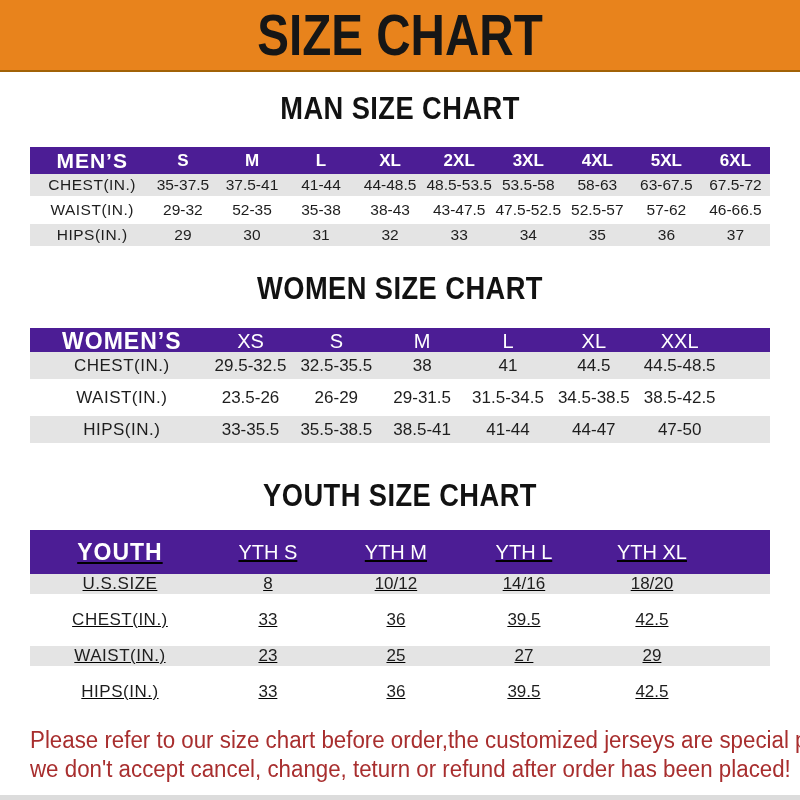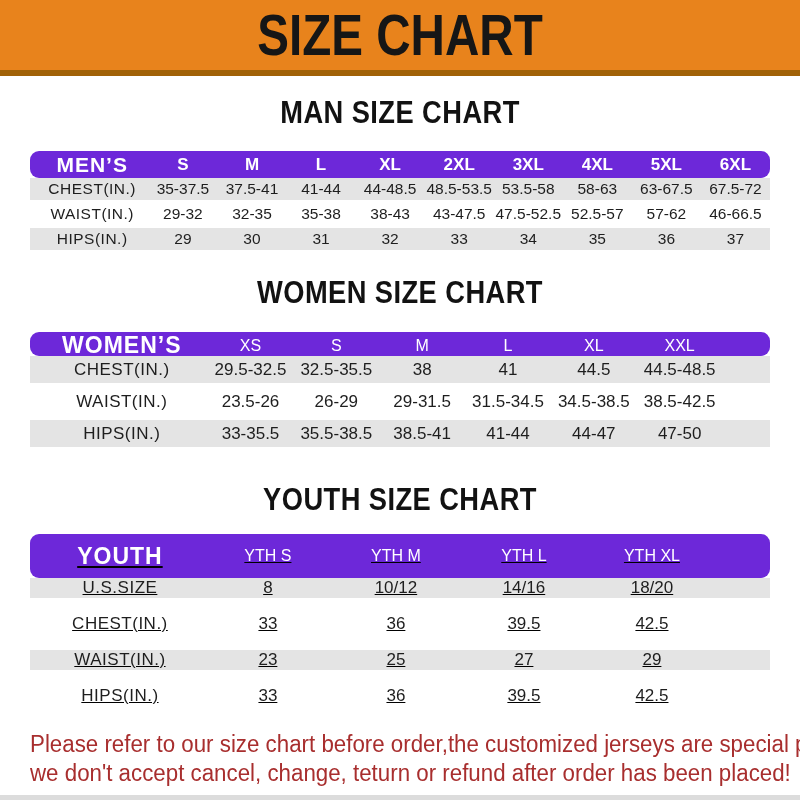--- a/index.html
+++ b/index.html
@@ -8,21 +8,21 @@
     width: 800px; height: 800px;
     font-family: "Liberation Sans", sans-serif;
     position: relative; overflow: hidden;
   }
   .page { width: 800px; height: 800px; background: #fff; position: relative; }
 
   
   .banner {
     height: 70px; background: #E8831C;
     display: flex; align-items: center; justify-content: center;
-    border-bottom: 6px solid #a16207;
+    border-bottom: 2px solid #a16207;
   }
   .banner h1 {
     margin: 0; line-height: 1;
     font-size: 58px; font-weight: 900; color: #161616;
     transform: scaleX(0.82); transform-origin: center;
     letter-spacing: 0px; white-space: nowrap;
   }
 
   
   .section-title {
@@ -39,28 +39,28 @@
   .size-table { margin: 0 30px; }
   .men   .size-table { margin-top: 23px; }
   .women .size-table { margin-top: 24px; }
   .youth .size-table { margin-top: 19px; text-decoration: underline; }
 
   .trow { display: grid; align-items: center; }
   .cols-men   { grid-template-columns: 16% repeat(9, 1fr); }
   .cols-women { grid-template-columns: 24% repeat(6, 11.6%) 1fr; }
   .cols-youth { grid-template-columns: 23.5% repeat(4, 17.3%) 1fr; }
 
-  .thead { background: #6d28d9; color: #ffffff; border-radius: 9px; }
+  .thead { background: #4c1d95; color: #ffffff; }
   .men   .thead { height: 27px; }
   .women .thead { height: 24px; }
   .youth .thead { height: 44px; }
 
   .thead .cell { text-align: center; font-weight: 700; }
   .men   .thead .col-cell { font-size: 17px; }
-  .women .thead .col-cell, .youth .thead .col-cell { font-size: 16px; font-weight: 400; }
+  .women .thead .col-cell, .youth .thead .col-cell { font-size: 20px; font-weight: 400; }
   .thead .table-name {
     font-size: 23px; font-weight: 800; letter-spacing: 1px; white-space: nowrap;
   }
   .men .thead .table-name { font-size: 21px; }
 
   .drow { background: #ffffff; color: #1e1e1e; }
   .drow.gray { background: #E4E4E4; }
   .men   .drow { height: 22px; margin-bottom: 3px; }
   .women .drow { height: 27px; margin-bottom: 5px; }
   .youth .drow { height: 20px; margin-bottom: 16px; }
@@ -119,21 +119,21 @@
             <div class="cell">44-48.5</div>
             <div class="cell">48.5-53.5</div>
             <div class="cell">53.5-58</div>
             <div class="cell">58-63</div>
             <div class="cell">63-67.5</div>
             <div class="cell">67.5-72</div>
           </div>
           <div class="trow drow cols-men">
             <div class="cell row-label">WAIST(IN.)</div>
             <div class="cell">29-32</div>
-            <div class="cell">32-35</div>
+            <div class="cell">52-35</div>
             <div class="cell">35-38</div>
             <div class="cell">38-43</div>
             <div class="cell">43-47.5</div>
             <div class="cell">47.5-52.5</div>
             <div class="cell">52.5-57</div>
             <div class="cell">57-62</div>
             <div class="cell">46-66.5</div>
           </div>
           <div class="trow drow cols-men gray">
             <div class="cell row-label">HIPS(IN.)</div>

